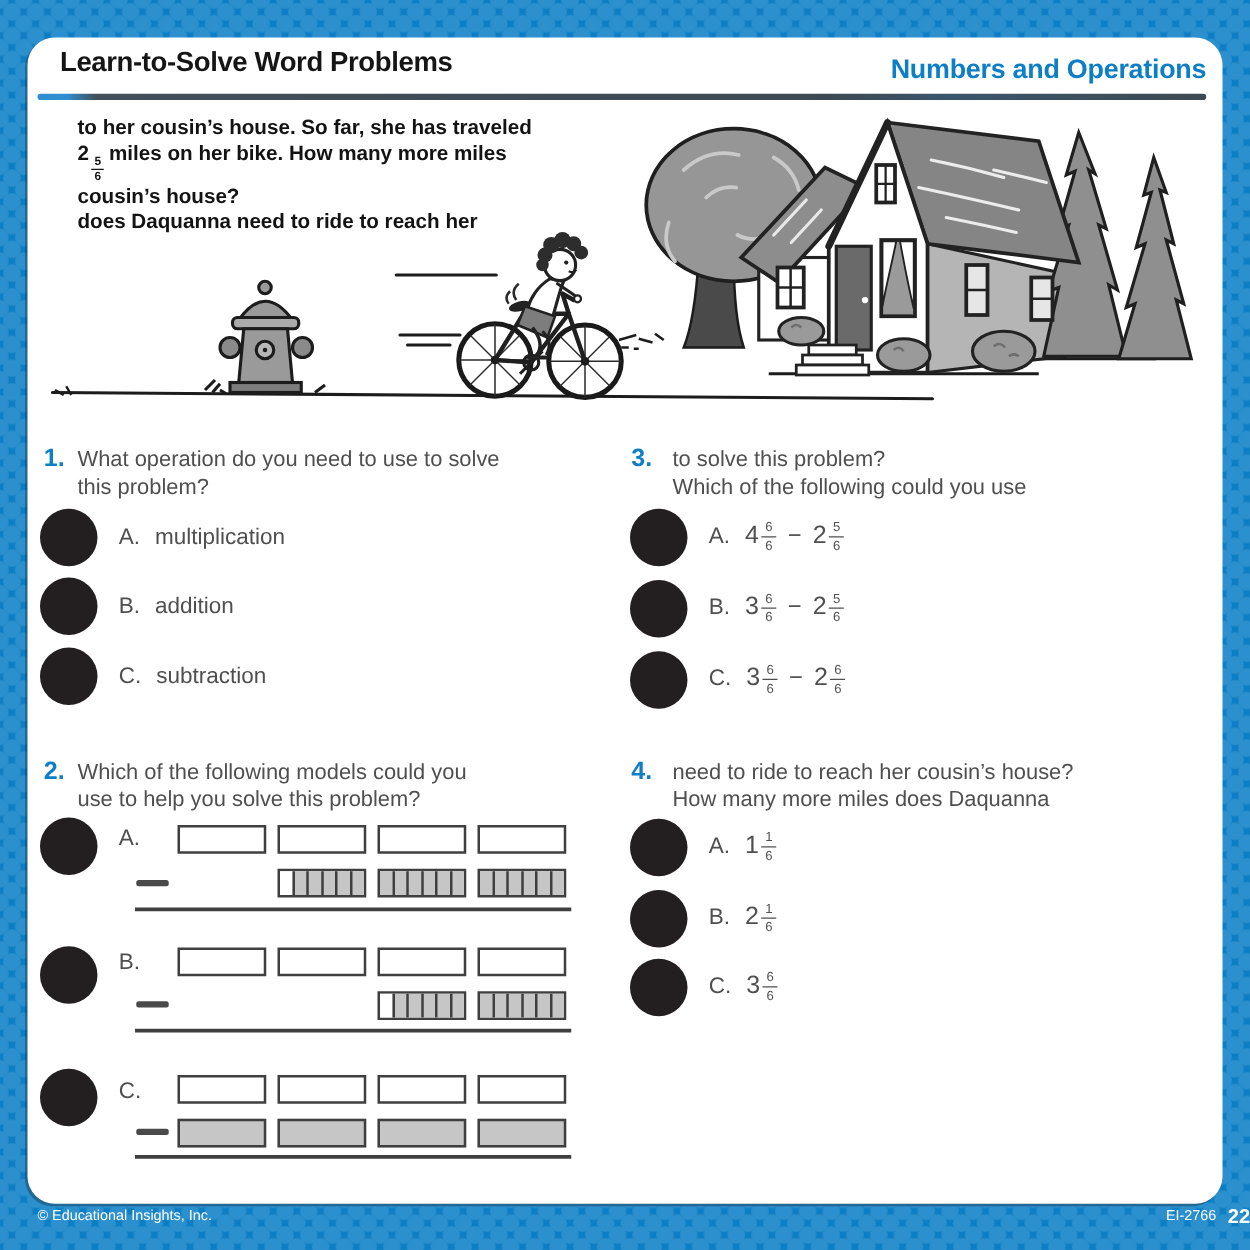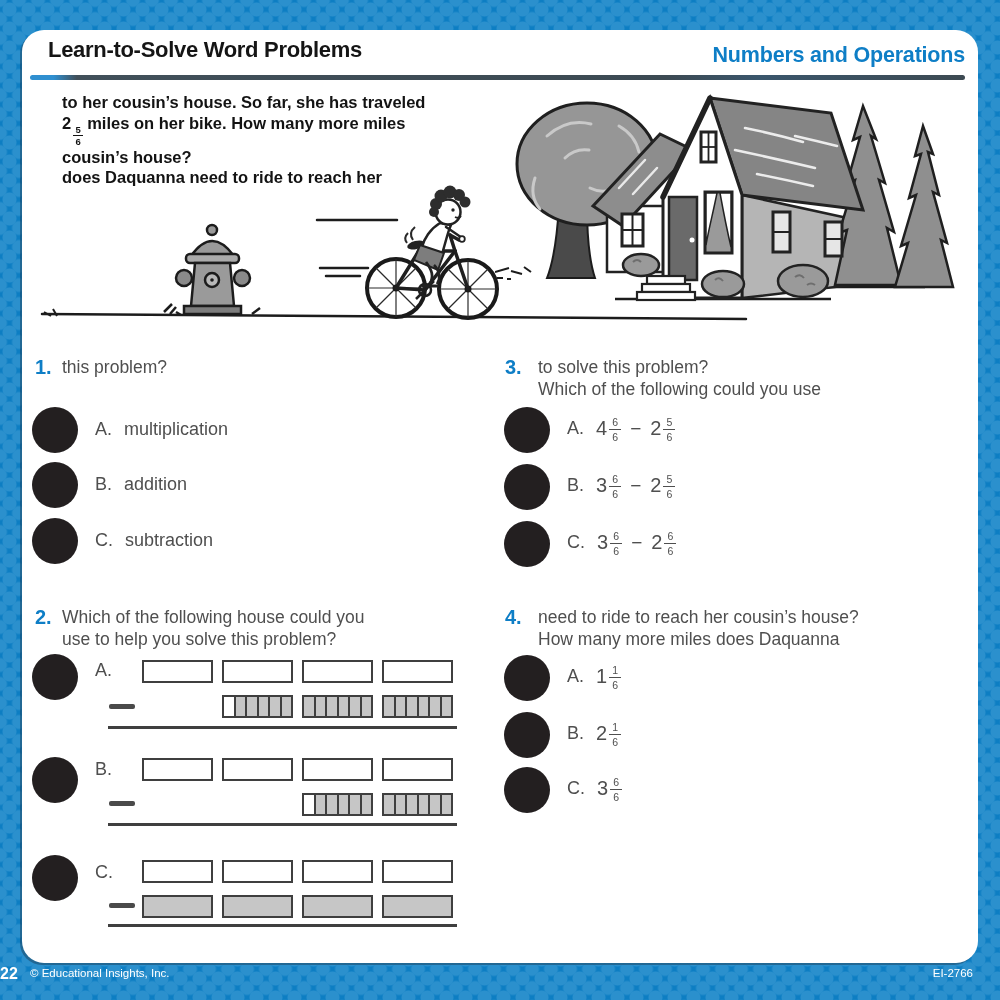--- a/index.html
+++ b/index.html
@@ -43,21 +43,21 @@
   .tbar{position:absolute;width:71px;height:23px;background:#fff;border:2.5px solid #3f3f3f;box-sizing:border-box}
   .tbar.solid{background:#c6c6c6}
   .sbar{position:absolute;width:71px;height:23px;border:2px solid #3f3f3f;box-sizing:border-box;display:flex}
   .cell{flex:1;border-left:2px solid #3f3f3f}
   .cell:first-child{border-left:none}
   .cell.fill{background:#c6c6c6}
   .cell.white{background:#fff}
   .minus{width:26px;height:4.5px;background:#4a4a4a;border-radius:2px}
   .subline{height:2.5px;background:#3f3f3f;width:349px;left:86px}
   .footer-text{color:#fff;font-size:11.5px}
-  .page-num{left:0;right:0;top:965px;text-align:left;color:#fff;font-size:16px;font-weight:bold}
+  .page-num{left:0;right:0;top:965px;text-align:right;color:#fff;font-size:16px;font-weight:bold}
 </style>
 </head>
 <body>
 
 <div id="page">
 
   <div class="abs title">Learn-to-Solve Word Problems</div>
   <div class="abs category">Numbers and Operations</div>
   <div class="abs rule"></div>
 
@@ -179,20 +179,21 @@
     <rect x="330" y="134" width="17" height="34" fill="#e6e6e6" stroke="#222" stroke-width="3"></rect>
     <line x1="330" y1="151" x2="347" y2="151" stroke="#222" stroke-width="2"></line>
     <ellipse cx="146" cy="177" rx="18" ry="11" fill="#9a9a9a" stroke="#222" stroke-width="2.5"></ellipse>
     <ellipse cx="228" cy="196" rx="21" ry="13" fill="#9a9a9a" stroke="#222" stroke-width="2.5"></ellipse>
     <ellipse cx="308" cy="193" rx="25" ry="16" fill="#9a9a9a" stroke="#222" stroke-width="2.5"></ellipse>
     <path d="M138,174 q4,-4 8,0 M220,192 q4,-4 8,1 M300,189 q5,-4 9,1 M312,197 q4,-3 8,0" stroke="#6e6e6e" stroke-width="2" fill="none"></path>
   </svg>
 
   <div class="abs qnum" style="left:13px;top:326px">1.</div>
   <div class="abs prompt" style="left:40px;top:327px">
+    <div>What operation do you need to use to solve</div>
     <div>this problem?</div>
   </div>
   <div class="abs bubble" style="left:10px;top:377px"></div>
   <div class="abs bubble" style="left:10px;top:432px"></div>
   <div class="abs bubble" style="left:10px;top:488px"></div>
   <div class="abs optrow" style="left:73px;top:389px">
       <span class="lab">A.</span>
       <span>multiplication</span>
     </div>
   <div class="abs optrow" style="left:73px;top:444px">
@@ -268,21 +269,21 @@
         <span class="frac">
           <span class="n">6</span>
           <span class="b"></span>
           <span class="d">6</span>
         </span>
       </span>
   </div>
 
   <div class="abs qnum" style="left:13px;top:576px">2.</div>
   <div class="abs prompt" style="left:40px;top:577px">
-    <div>Which of the following house could you</div>
+    <div>Which of the following models could you</div>
     <div>use to help you solve this problem?</div>
   </div>
 
   <div class="abs bubble" style="left:10px;top:624px"></div>
   <div class="abs optrow" style="left:73px;top:630px">
       <span>A.</span>
     </div>
   <div class="abs minus" style="left:87px;top:674px"></div>
   <div class="bar-model" style="left:120px;top:630px">
       <div class="tbar" style="left:0px;top:0"></div>

